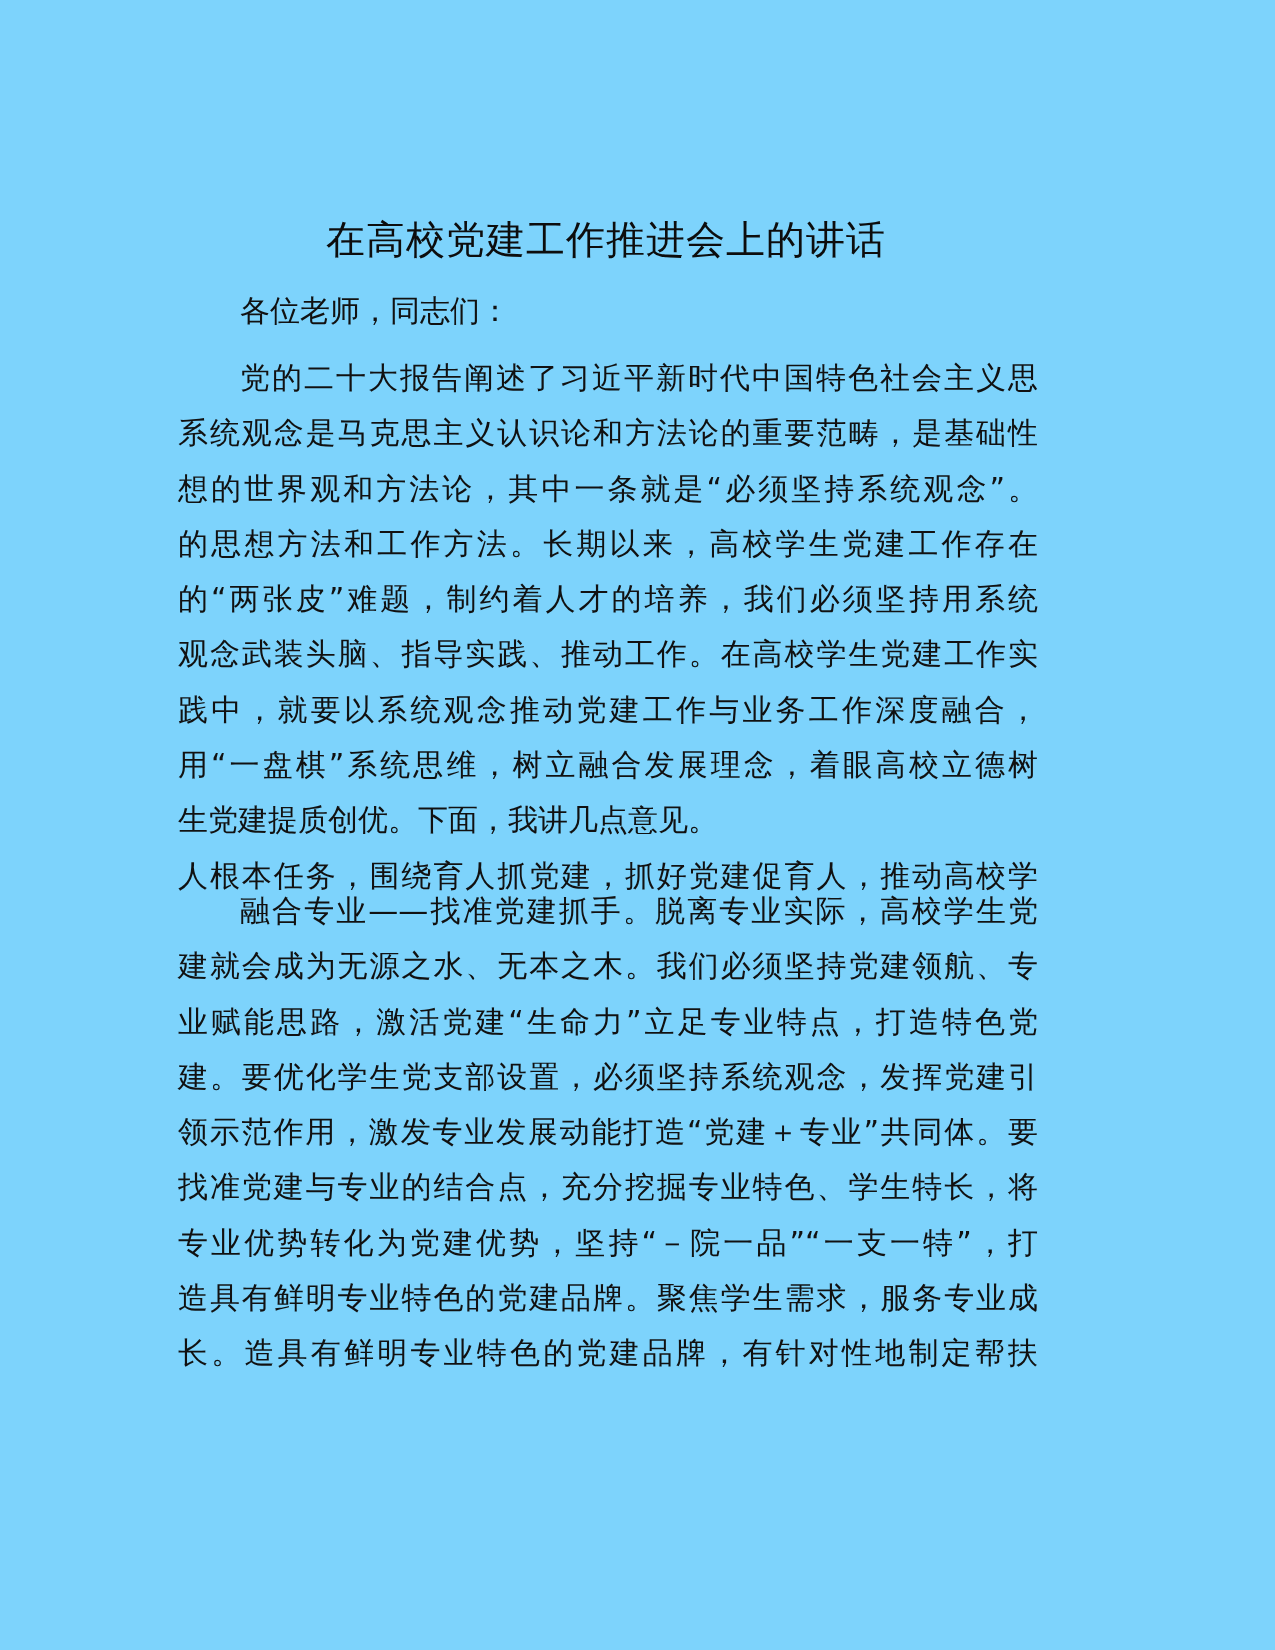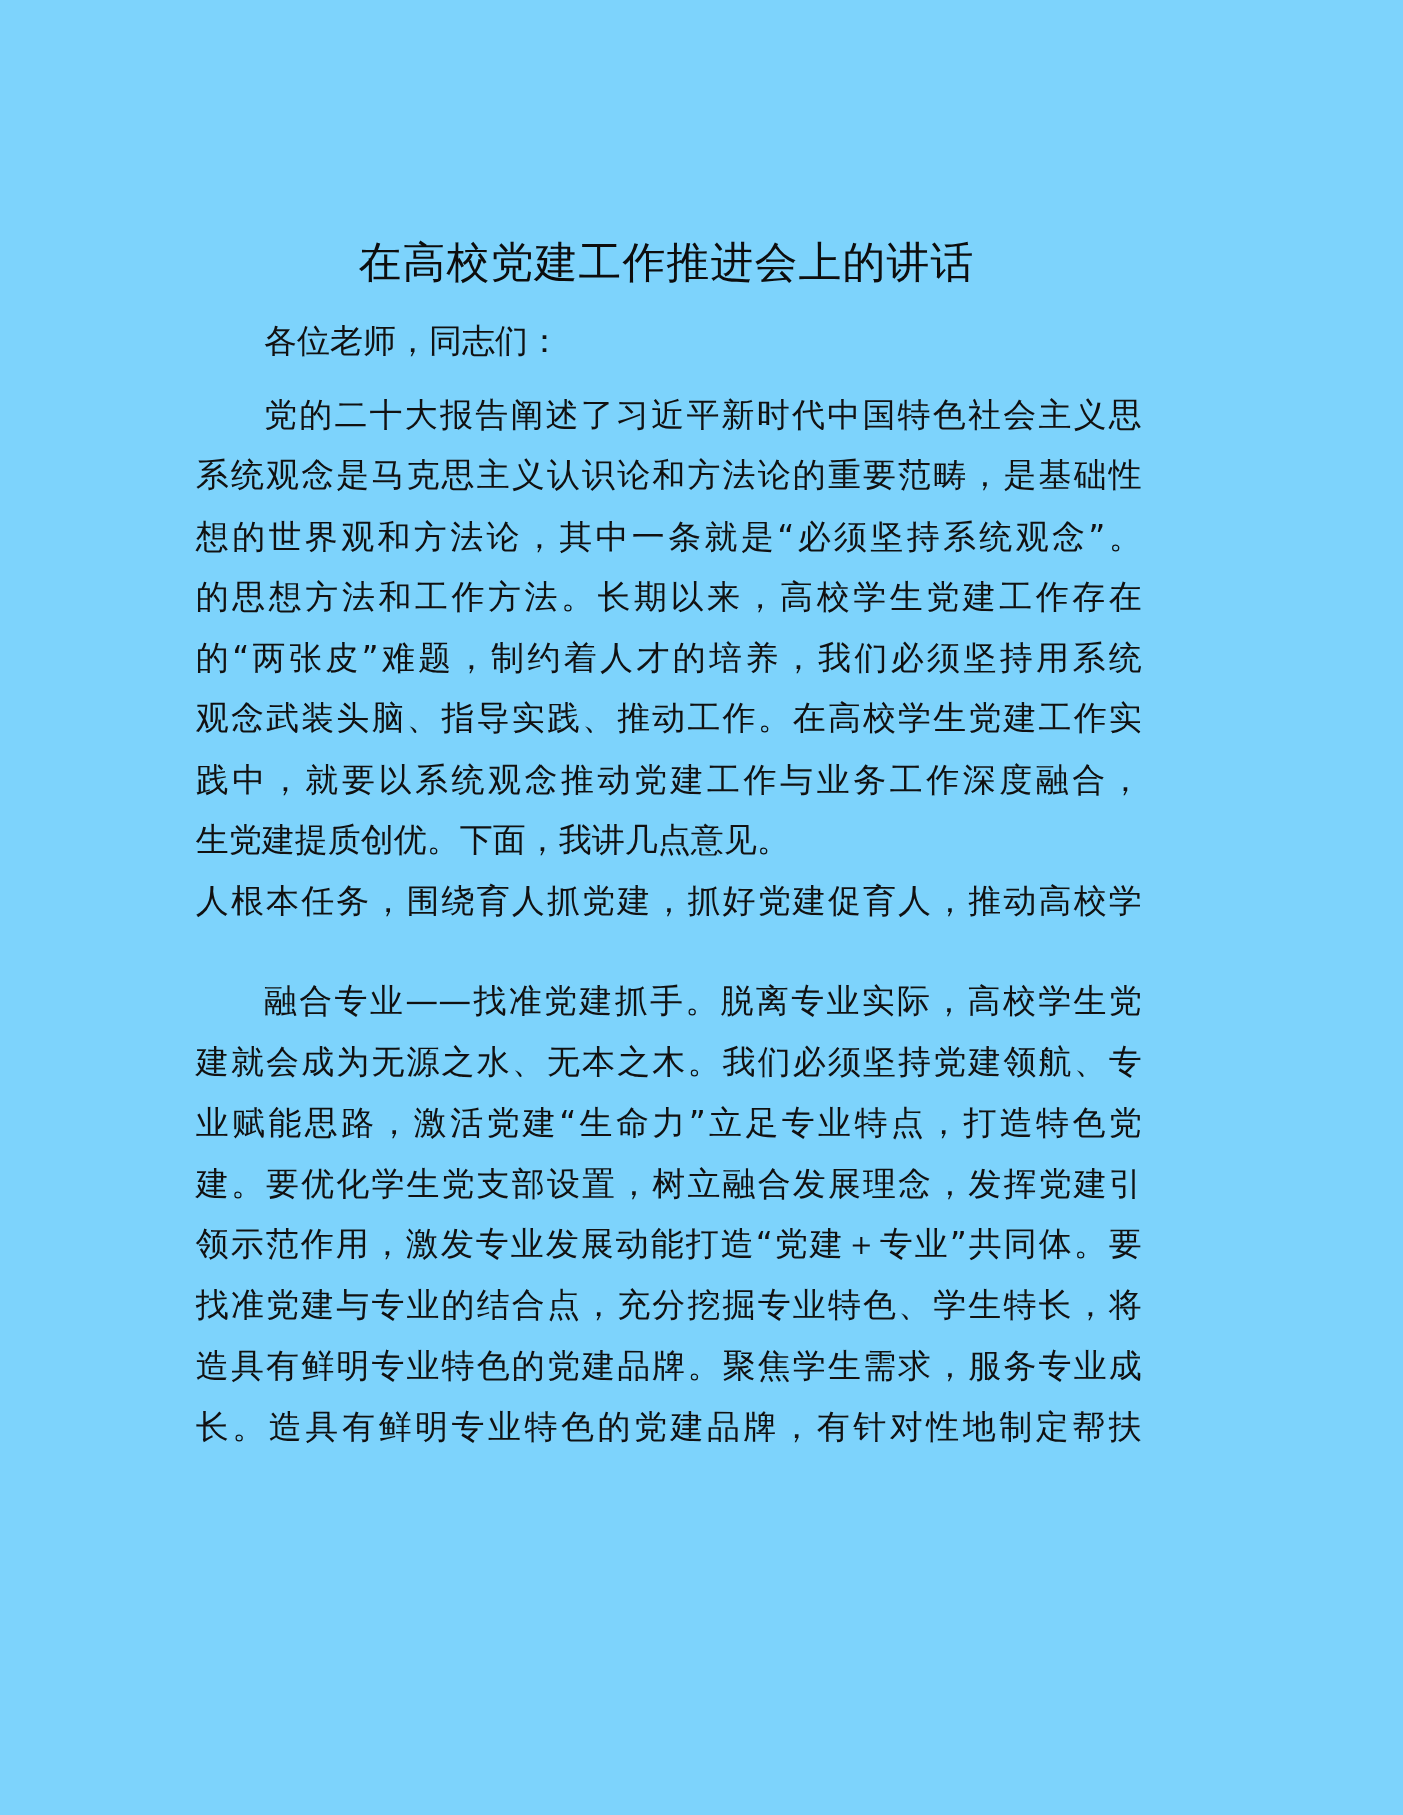--- a/index.html
+++ b/index.html
@@ -78,28 +78,30 @@
   </div>
 
   <div class="body-block para1">
     <span class="line indent">党的二十大报告阐述了习近平新时代中国特色社会主义思</span>
     <span class="line">系统观念是马克思主义认识论和方法论的重要范畴，是基础性</span>
     <span class="line">想的世界观和方法论，其中一条就是“必须坚持系统观念”。</span>
     <span class="line">的思想方法和工作方法。长期以来，高校学生党建工作存在</span>
     <span class="line">的“两张皮”难题，制约着人才的培养，我们必须坚持用系统</span>
     <span class="line">观念武装头脑、指导实践、推动工作。在高校学生党建工作实</span>
     <span class="line">践中，就要以系统观念推动党建工作与业务工作深度融合，</span>
+    <span class="line">用“一盘棋”系统思维，树立融合发展理念，着眼高校立德树</span>
     <span class="line last">生党建提质创优。下面，我讲几点意见。</span>
     <span class="line">人根本任务，围绕育人抓党建，抓好党建促育人，推动高校学</span>
   </div>
 
   <div class="body-block para2">
     <span class="line indent">融合专业——找准党建抓手。脱离专业实际，高校学生党</span>
     <span class="line">建就会成为无源之水、无本之木。我们必须坚持党建领航、专</span>
     <span class="line">业赋能思路，激活党建“生命力”立足专业特点，打造特色党</span>
-    <span class="line">建。要优化学生党支部设置，树立融合发展理念，发挥党建引</span>
+    <span class="line">建。要优化学生党支部设置，必须坚持系统观念，发挥党建引</span>
     <span class="line">领示范作用，激发专业发展动能打造“党建＋专业”共同体。要</span>
     <span class="line">找准党建与专业的结合点，充分挖掘专业特色、学生特长，将</span>
+    <span class="line">专业优势转化为党建优势，坚持“－院一品”“一支一特”，打</span>
     <span class="line">造具有鲜明专业特色的党建品牌。聚焦学生需求，服务专业成</span>
     <span class="line">长。造具有鲜明专业特色的党建品牌，有针对性地制定帮扶</span>
   </div>
 
 </div>
 
 </body></html>

